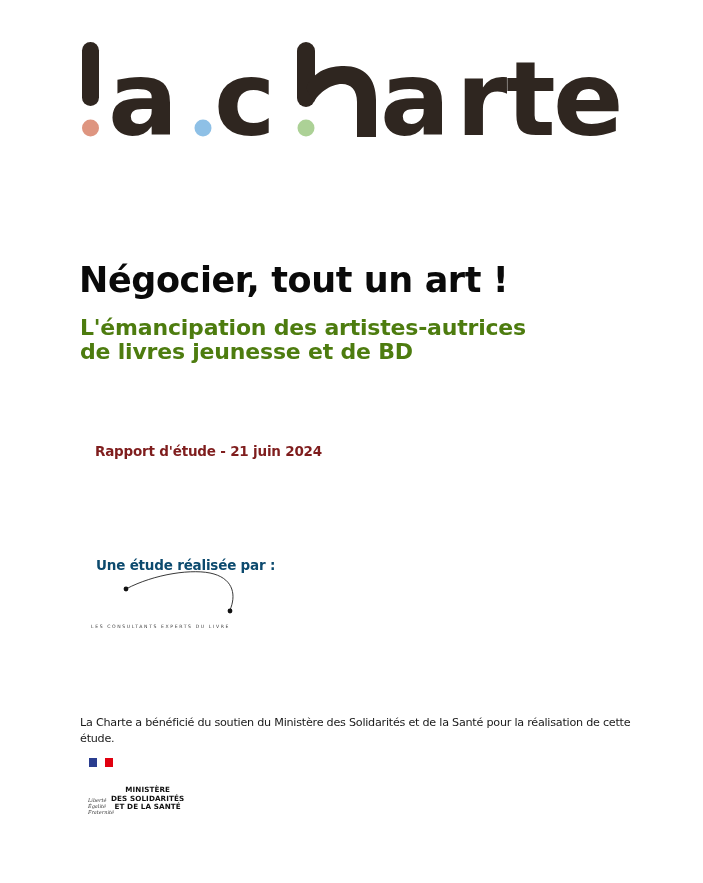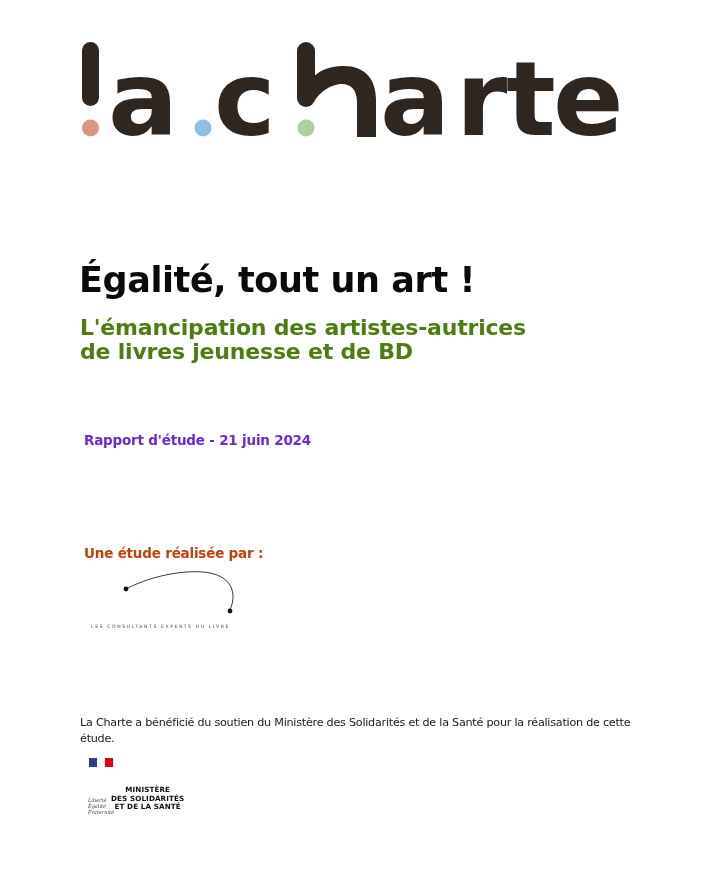--- a/index.html
+++ b/index.html
@@ -70,39 +70,39 @@
       letter-spacing: -0.2px;
       line-height: 24px;
       color: #4d7c0f;
     }
     .subtitle span { display: block; white-space: nowrap; }
 
     .report-line {
       position: absolute;
       left: 80px;
       top: 428px;
-      margin: 4px;
+      margin: 15px;
       font-family: "DejaVu Sans", sans-serif;
       font-weight: bold;
       font-size: 13.5px;
       letter-spacing: -0.2px;
-      color: #6d28d9;
+      color: #7f1d1d;
       white-space: nowrap;
     }
 
     .study-by {
       position: absolute;
       left: 80px;
       top: 541px;
-      margin: 4px;
+      margin: 16px;
       font-family: "DejaVu Sans", sans-serif;
       font-weight: bold;
       font-size: 13.5px;
       letter-spacing: -0.2px;
-      color: #c2410c;
+      color: #0c4a6e;
       white-space: nowrap;
     }
 
     
     .axiales {
       position: absolute;
       left: 84px;
       top: 568px;
       width: 160px;
       height: 66px;
@@ -217,21 +217,21 @@
 
     <rect x="219" y="6" width="18" height="65" rx="9" fill="#2f2620"></rect>
     <path d="M228 52 C 236 34, 252 30, 266 30 C 286 30, 298 42, 298 64 L 298 101 L 279 101 L 279 66 C 279 54, 273 48, 264 48 C 252 48, 240 58, 236 66 Z" fill="#2f2620"></path>
     <text x="302" y="99" font-family="DejaVu Sans, sans-serif" font-weight="bold" font-size="104" fill="#2f2620">a</text>
     <text x="378" y="99" font-family="DejaVu Sans, sans-serif" font-weight="bold" font-size="104" fill="#2f2620">r</text>
     <text x="428" y="99" font-family="DejaVu Sans, sans-serif" font-weight="bold" font-size="104" fill="#2f2620">t</text>
     <text x="475" y="99" font-family="DejaVu Sans, sans-serif" font-weight="bold" font-size="104" fill="#2f2620">e</text>
   </svg>
 </div>
 
-<h1 class="main-title">Égalité, tout un art !</h1>
+<h1 class="main-title">Négocier, tout un art !</h1>
 
 <h2 class="subtitle">
   <span>L'émancipation des artistes-autrices</span>
   <span>de livres jeunesse et de BD</span>
 </h2>
 
 <p class="report-line">Rapport d'étude - 21 juin 2024</p>
 
 <p class="study-by">Une étude réalisée par :</p>
 

